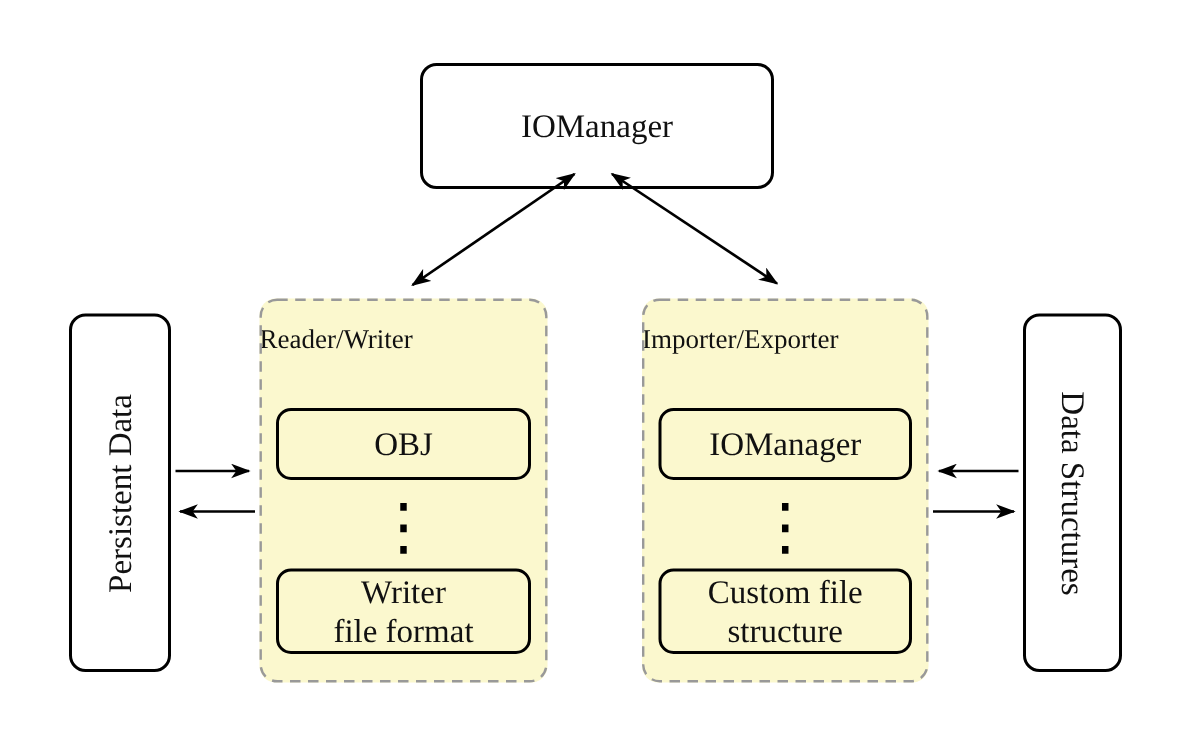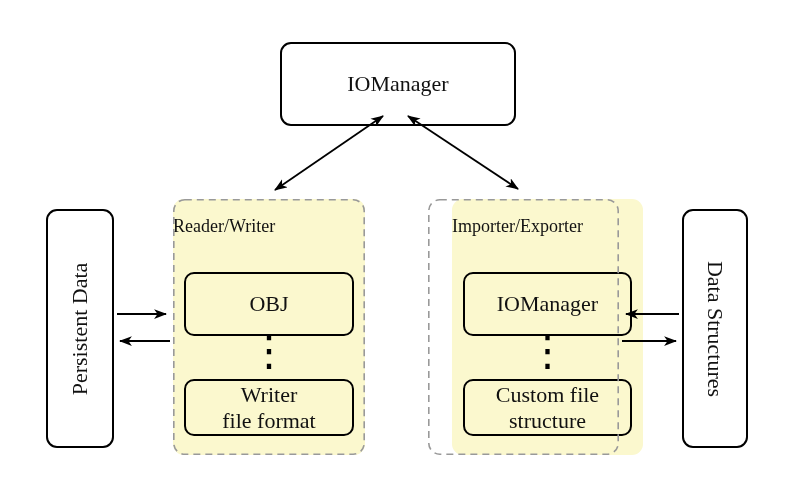--- a/index.html
+++ b/index.html
@@ -29,36 +29,36 @@
   .vlabel-cw  { transform:rotate(90deg);  white-space:nowrap; font-size:22px; }
 
   
   .panel {
     position:absolute; top:199px; height:256px;
     background:var(--panel-fill, #fbf8ce);
     border-radius:11px;
     box-sizing:border-box;
   }
   #panel-left  { left:173px; width:192px; }
-  #panel-right { left:452px; width:191px; }
+  #panel-right { left:428px; width:191px; }
   .panel-label {
     position:absolute; top:14px; left:0; right:0;
     text-align:left; font-size:18px; line-height:26px;
     white-space:nowrap;
   }
   .sub-box {
     position:absolute; left:11px; right:11px;
     background:var(--panel-fill, #fbf8ce);
     border:2.5px solid var(--node-border, #000000);
     border-radius:10px;
     box-sizing:border-box;
     display:flex; flex-direction:column; align-items:center; justify-content:center;
     font-size:22px; line-height:26px; text-align:center;
   }
-  .sub-top    { top:73px;  height:64px;font-family:Liberation Serif, serif; }
+  .sub-top    { top:73px;  height:48px;font-family:Liberation Serif, serif; }
   .sub-bottom { top:180px; height:57px; }
   .dots {
     position:absolute; top:134px; left:0; right:0; height:36px;
     display:flex; align-items:center; justify-content:center;
     font-family:"DejaVu Sans", sans-serif;
     font-size:42px; line-height:36px;
     color:var(--arrow, #000000);
   }
 
   svg.overlay { position:absolute; left:0; top:0; pointer-events:none; }

